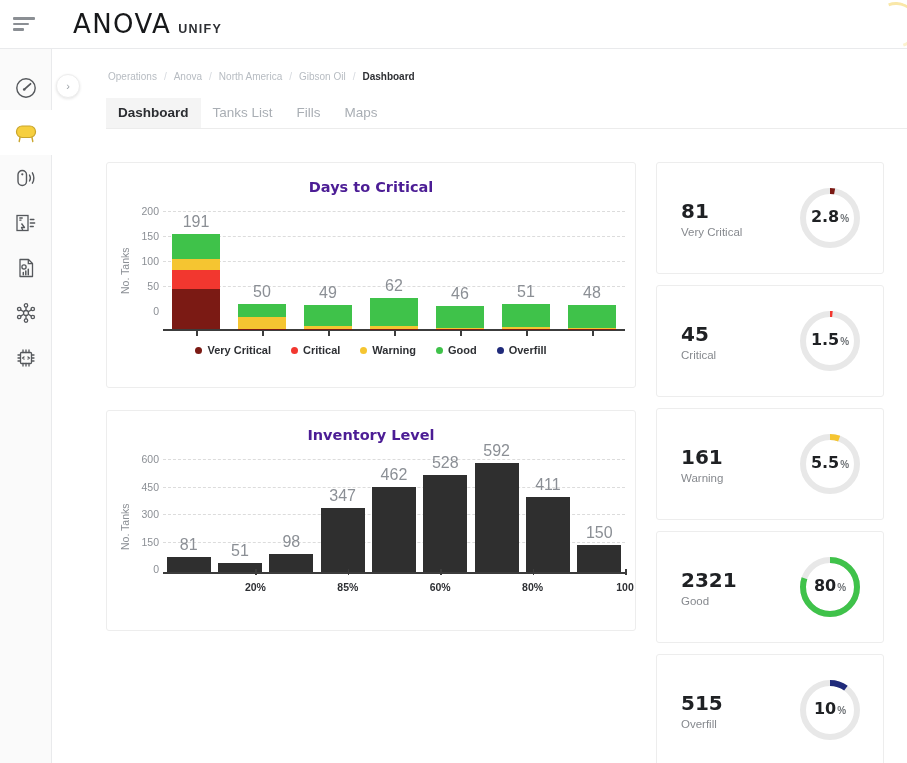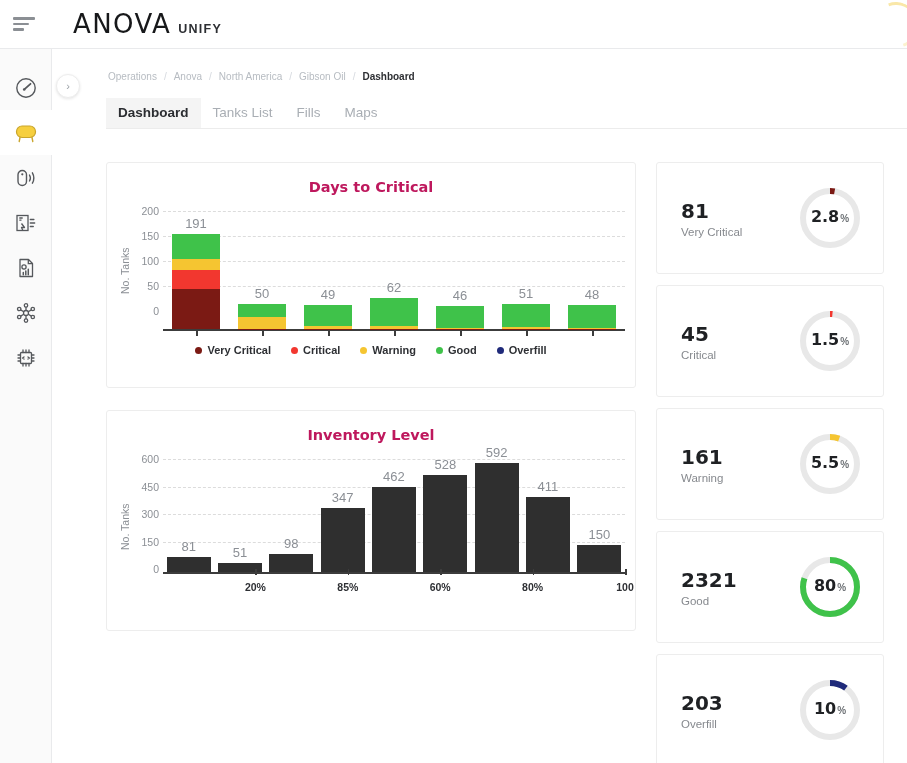--- a/index.html
+++ b/index.html
@@ -118,21 +118,21 @@
 
   .card {
     background: #ffffff;
     border: 1px solid #ededed;
     border-radius: 3px;
   }
   .chart-card { padding: 16px 10px 14px 10px; margin-bottom: 22px; }
 
   .chart-title {
     text-align: center; font-size: 14.5px; font-weight: 700;
-    color: #be185d; margin-bottom: 16px;
+    color: #4c1d95; margin-bottom: 16px;
     font-family: "DejaVu Sans", sans-serif;
   }
 
   
   .plot-wrap { display: flex; }
   .y-axis-title {
     writing-mode: vertical-rl; transform: rotate(180deg);
     font-size: 10.5px; color: #8b8f95;
     display: flex; align-items: center; justify-content: center;
     width: 16px;
@@ -155,21 +155,21 @@
   .bars {
     position: absolute; left: 0; right: 0; bottom: 0; top: 0;
     display: flex; align-items: flex-end;
   }
   .bar-slot {
     flex: 1; height: 100%;
     display: flex; flex-direction: column; justify-content: flex-end;
     align-items: center; position: relative;
   }
   .bar-total-label {
-    position: absolute; font-size: 13px; color: #8b8f95;
+    position: absolute; font-size: 16px; color: #8b8f95;
     transform: translateY(-2px);
   }
   .stack { width: 74%; display: flex; flex-direction: column-reverse; }
   .seg { width: 100%; }
   .tickmark {
     position: absolute; bottom: -7px; left: 50%;
     width: 1.5px; height: 6px; background: #3c3c3c;
   }
   .x-labels {
     display: flex; margin-top: 9px;
@@ -592,21 +592,21 @@
               <circle cx="33" cy="33" r="27" fill="none" stroke="#3FC24A" stroke-width="6" stroke-dasharray="135.72 33.93" stroke-linecap="butt"></circle>
             </svg>
             <div class="donut-center">
               <span class="donut-pct">80</span>
               <span class="donut-sym">%</span>
             </div>
           </div>
         </div>
         <div class="card kpi">
           <div class="kpi-text">
-            <div class="kpi-value">203</div>
+            <div class="kpi-value">515</div>
             <div class="kpi-label">Overfill</div>
           </div>
           <div class="donut">
             <svg width="66" height="66" viewBox="0 0 66 66">
               <circle cx="33" cy="33" r="27" fill="none" stroke="#E8E8E8" stroke-width="6"></circle>
               <circle cx="33" cy="33" r="27" fill="none" stroke="#1F2A7A" stroke-width="6" stroke-dasharray="16.96 152.68" stroke-linecap="butt"></circle>
             </svg>
             <div class="donut-center">
               <span class="donut-pct">10</span>
               <span class="donut-sym">%</span>

